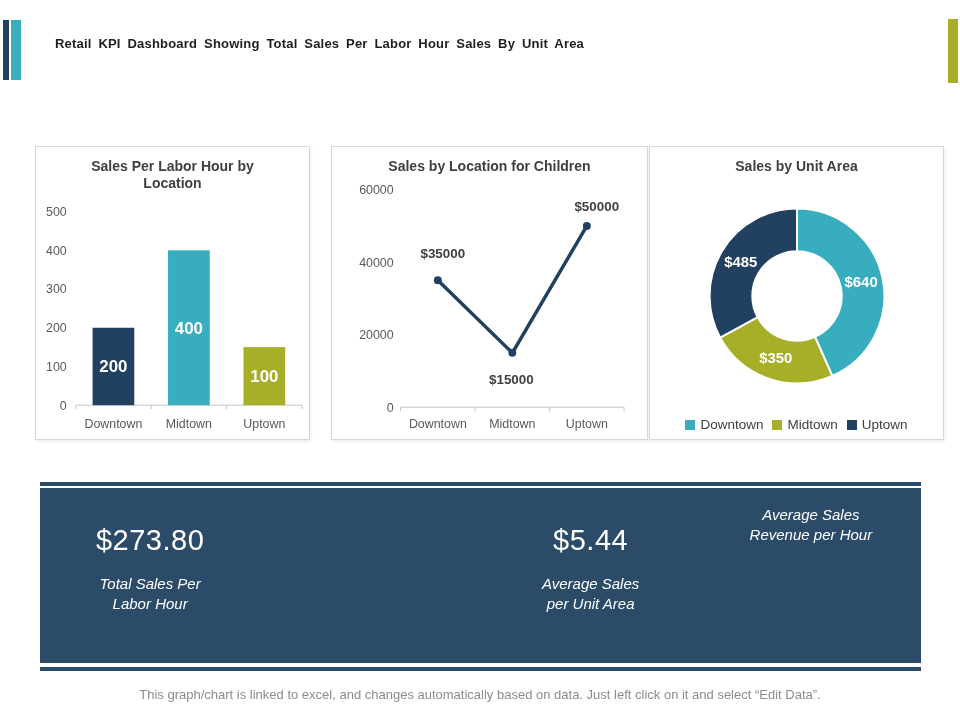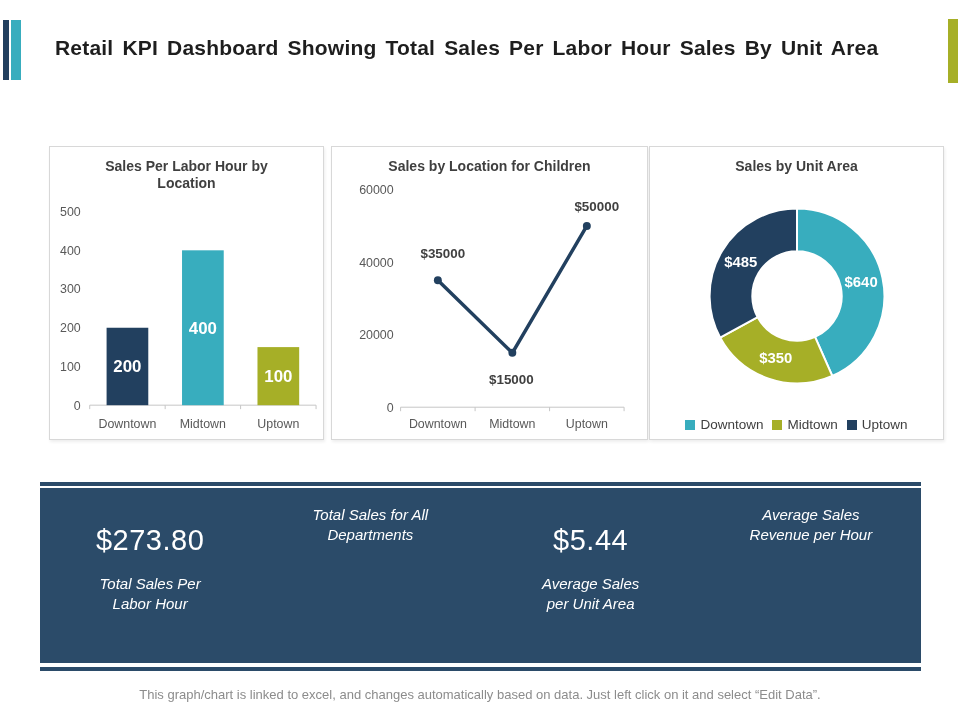--- a/index.html
+++ b/index.html
@@ -6,29 +6,29 @@
   body{
     width:960px;height:720px;position:relative;background:#ffffff;
     font-family:"Liberation Sans",sans-serif;overflow:hidden;
   }
   .deco{position:absolute;}
   .deco-navy{left:3px;top:20px;width:6px;height:60px;}
   .deco-teal{left:11px;top:20px;width:10px;height:60px;}
   .deco-olive{left:948px;top:19px;width:10px;height:64px;}
   .title{
     position:absolute;left:55px;top:36px;margin:0;
-    font-size:21px;font-weight:bold;color:#1e1e1e;
+    font-size:13px;font-weight:bold;color:#1e1e1e;
     letter-spacing:0.2px;word-spacing:3px;
   }
   .panel{
     position:absolute;top:146px;height:294px;background:#ffffff;
     border:1px solid #d8d8d8;box-shadow:1px 2px 3px rgba(0,0,0,0.07);
     box-sizing:border-box;
   }
-  .panel-bar{left:49px;width:275px;}
+  .panel-bar{left:35px;width:275px;}
   .panel-line{left:331px;width:317px;}
   .panel-donut{left:649px;width:295px;}
   .chart-title{
     position:absolute;top:11px;left:0;right:0;text-align:center;
     font-weight:bold;font-size:14px;line-height:1.2;color:#3f3f3f;
     padding:0 32px;
   }
   .chart-svg{position:absolute;left:0;top:0;width:100%;height:100%;}
   svg text{font-family:"Liberation Sans",sans-serif;}
   .legend{
@@ -140,22 +140,20 @@
 </section>
 
 <div class="kpi-rule kpi-rule-top" style="background: rgb(43, 75, 105);"></div>
 <section class="kpi-panel" style="background: rgb(43, 75, 105);">
   <div class="kpi">
     <div class="kpi-value">$273.80</div>
     <div class="kpi-label">Total Sales Per
 Labor Hour</div>
   </div>
   <div class="kpi">
-    <div class="kpi-label">Total Sales for All
-Departments</div>
   </div>
   <div class="kpi">
     <div class="kpi-value">$5.44</div>
     <div class="kpi-label">Average Sales
 per Unit Area</div>
   </div>
   <div class="kpi">
     <div class="kpi-label">Average Sales
 Revenue per Hour</div>
   </div>

